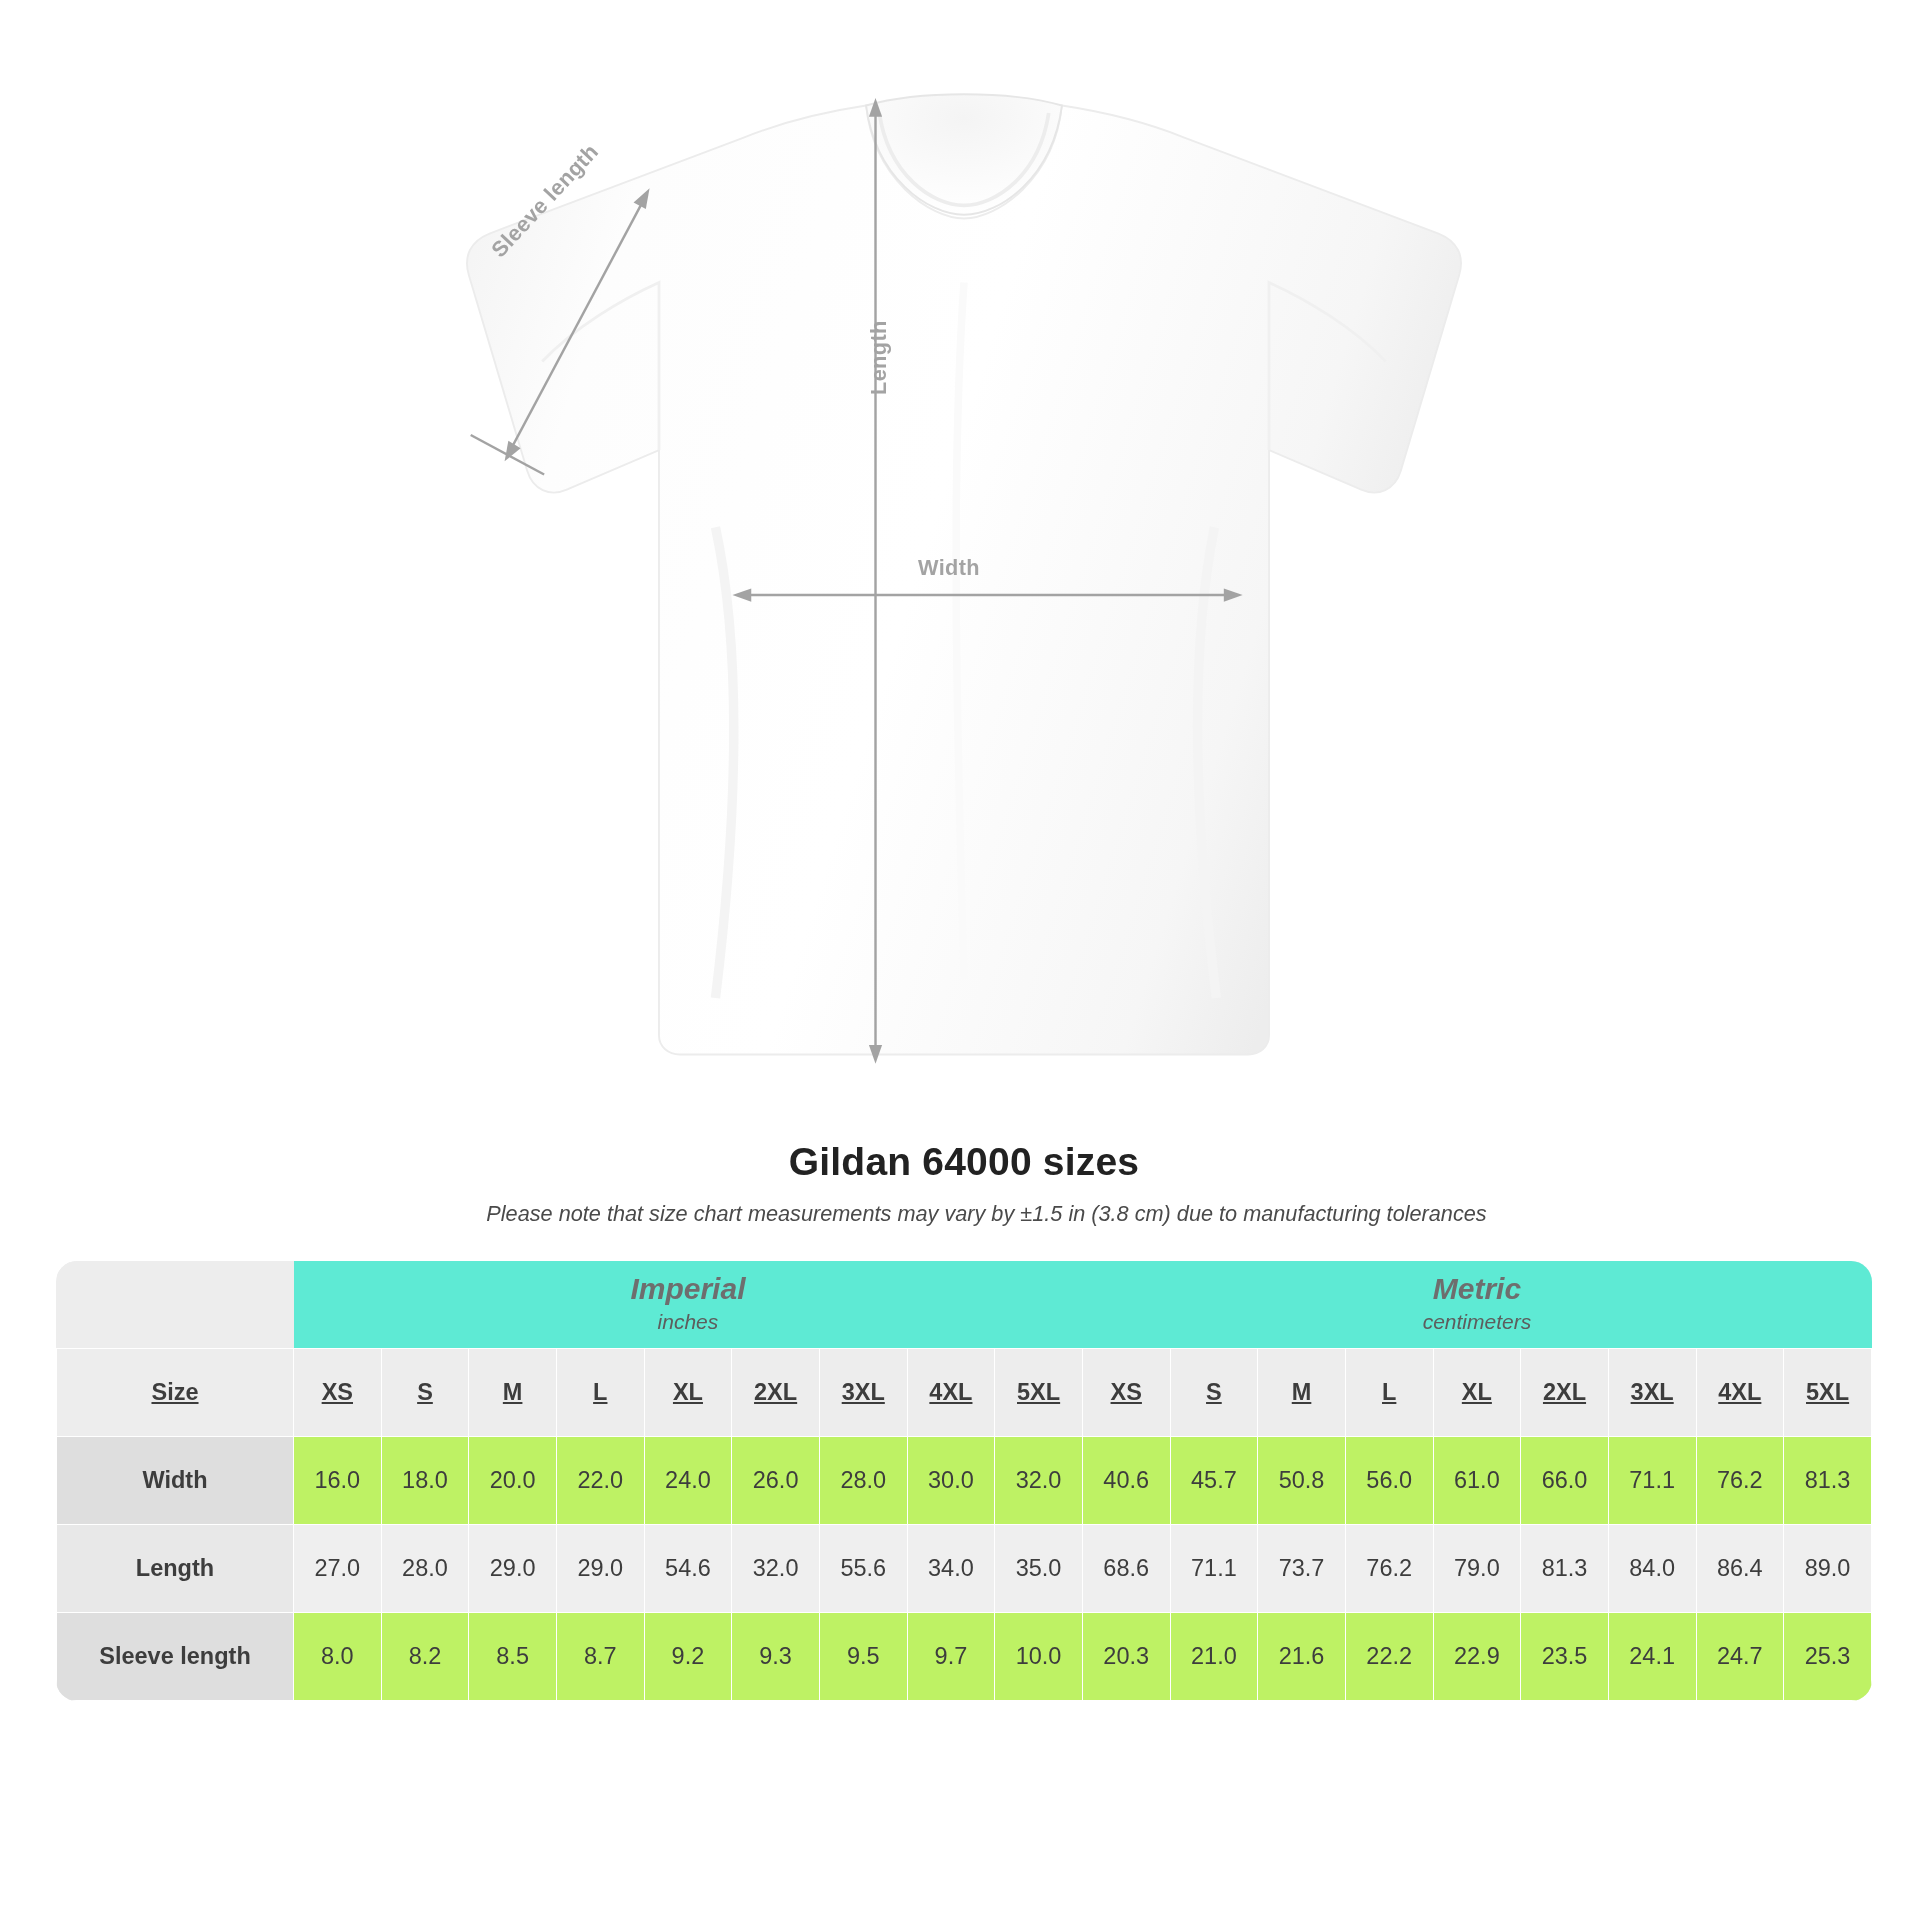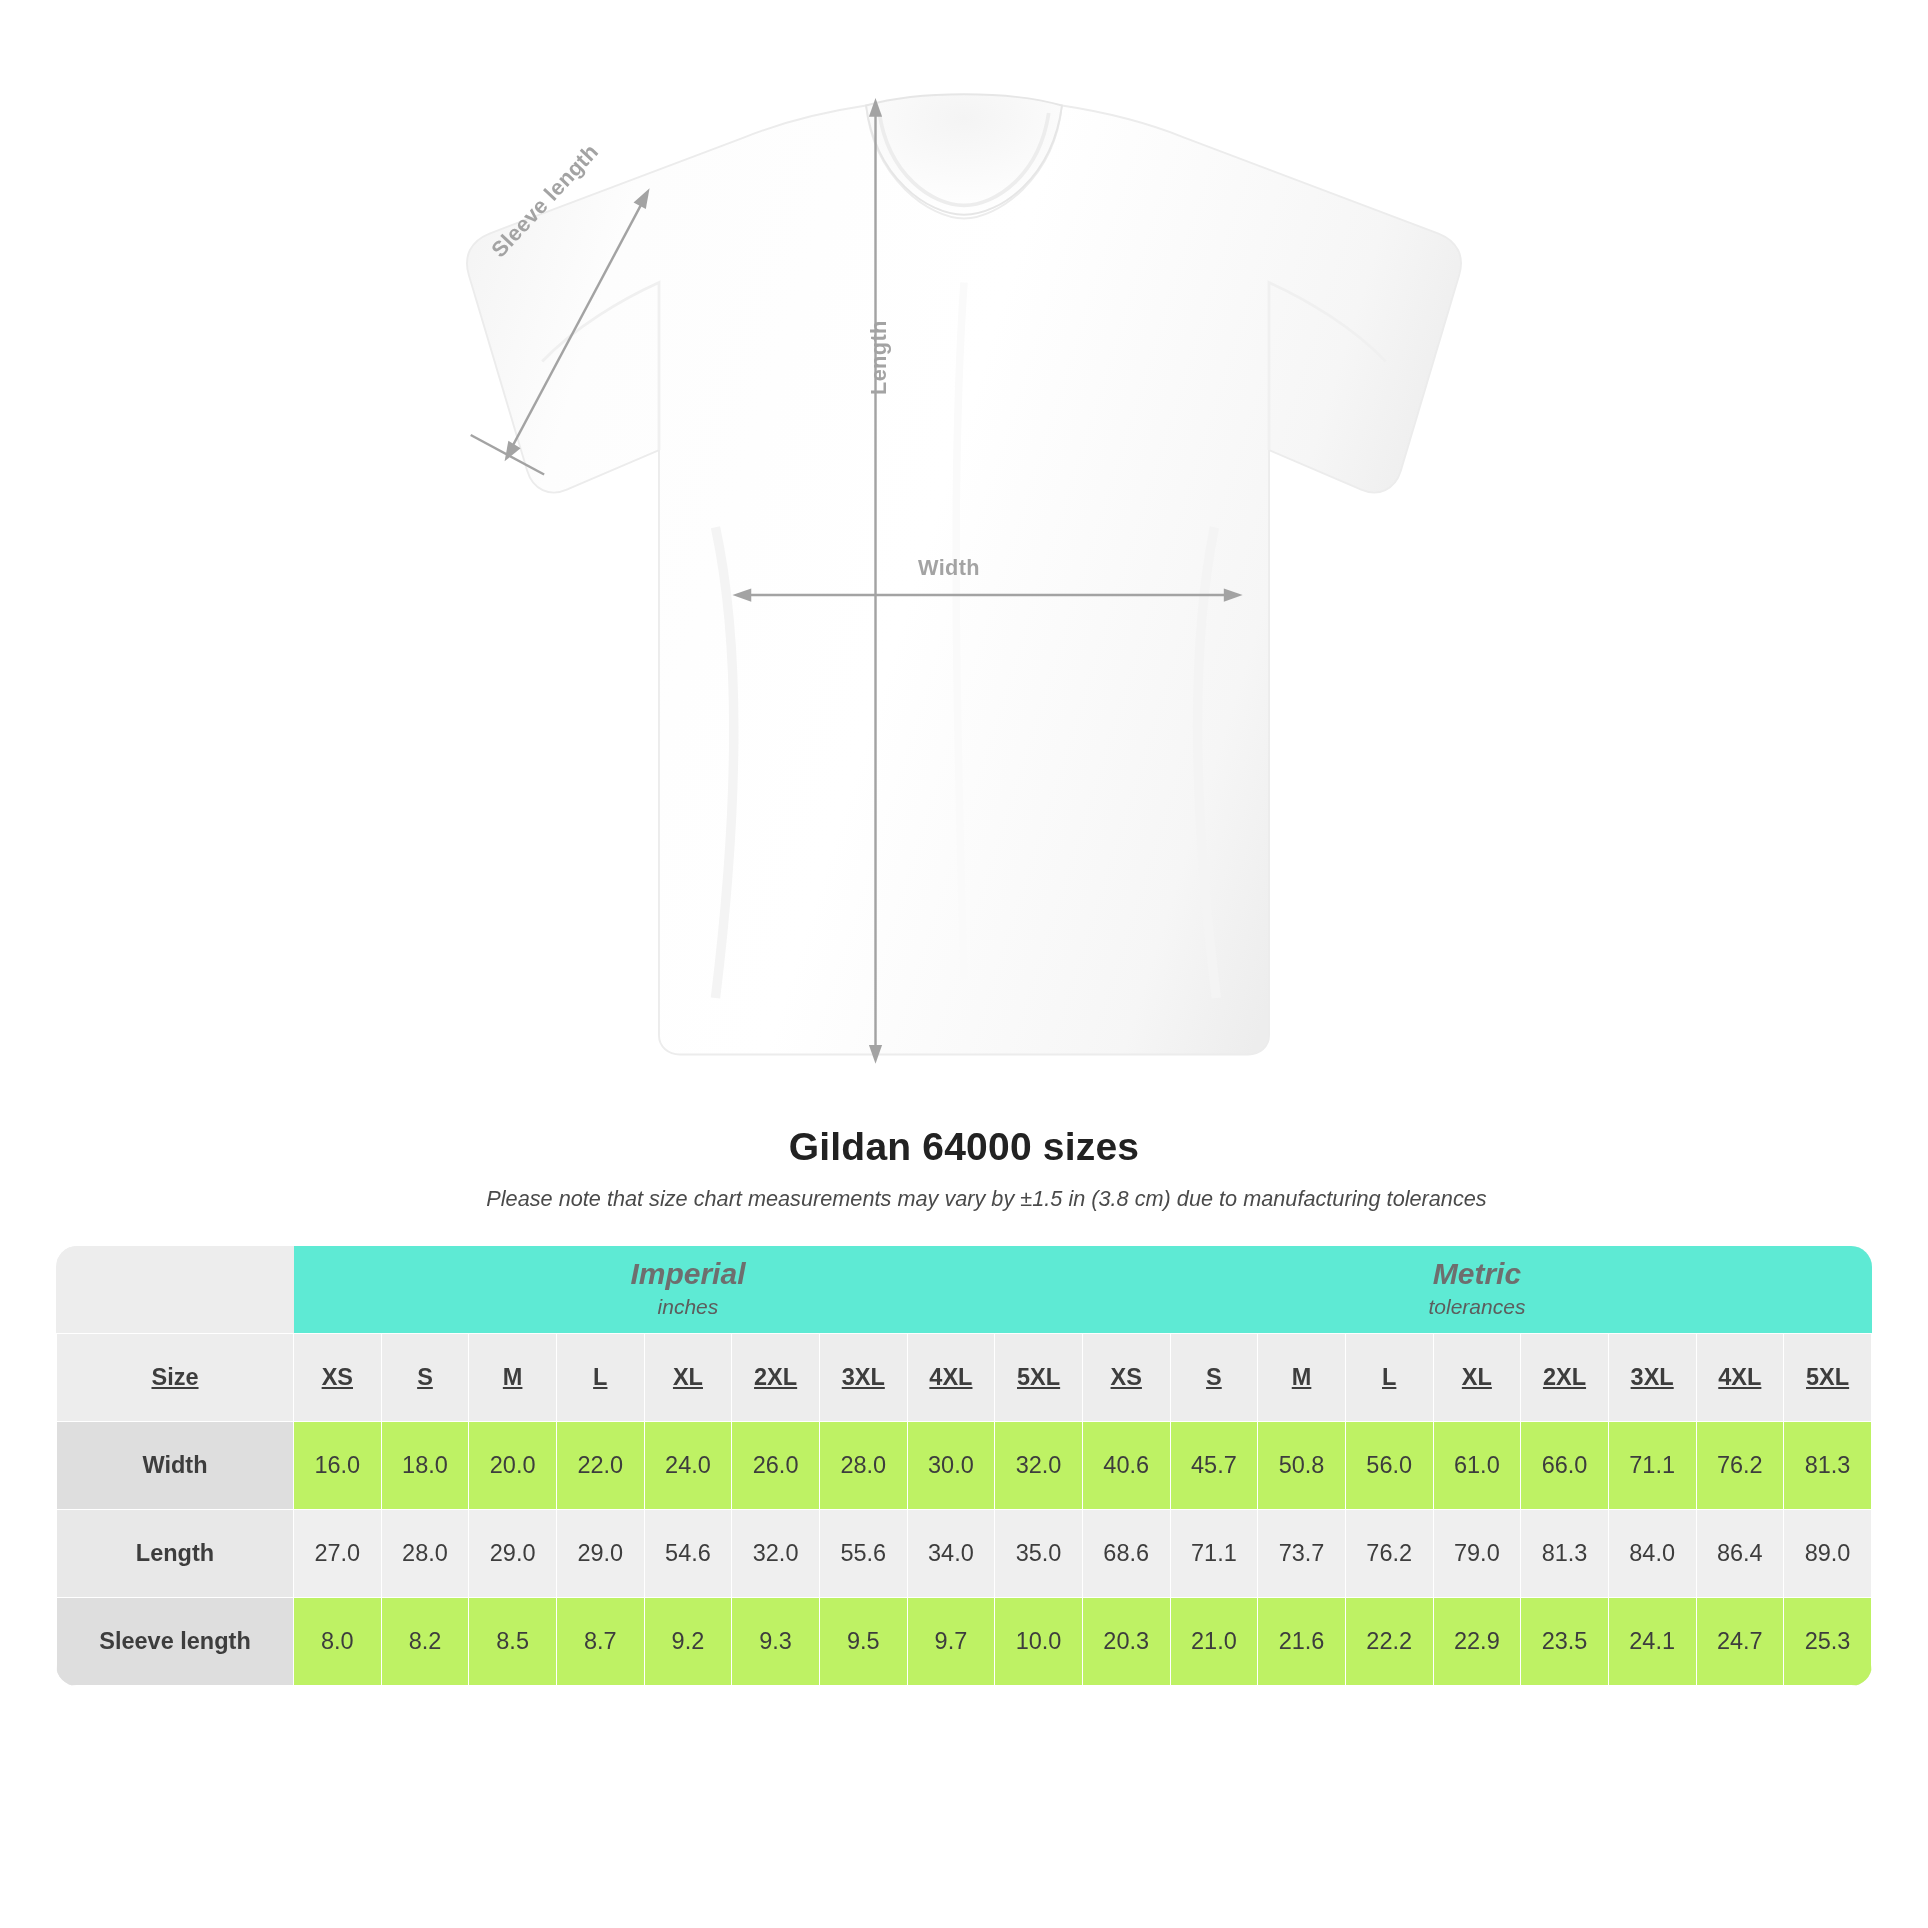--- a/index.html
+++ b/index.html
@@ -53,21 +53,21 @@
   .label-sleeve {
     left: 486px;
     top: 245px;
     transform: rotate(-47deg);
     transform-origin: left top;
   }
 
   
   .title-block {
     text-align: center;
-    margin-top: 14px;
+    margin-top: 29px;
   }
   .chart-title {
     font-size: 39px;
     font-weight: bold;
     color: #222222;
     letter-spacing: 0.2px;
   }
   .chart-note {
     margin-top: 17px;
     font-size: 21.7px;
@@ -242,21 +242,21 @@
       </colgroup>
       <tbody id="table-body">
         <tr>
           <td class="unit-head corner-cell"></td>
           <td class="unit-head" colspan="9">
             <div class="unit-name">Imperial</div>
             <div class="unit-sub">inches</div>
           </td>
           <td class="unit-head" colspan="9">
             <div class="unit-name">Metric</div>
-            <div class="unit-sub">tolerances</div>
+            <div class="unit-sub">centimeters</div>
           </td>
         </tr>
       <tr class="hdr-row">
             <td class="row-head">Size</td>
             <td>XS</td>
             <td>S</td>
             <td>M</td>
             <td>L</td>
             <td>XL</td>
             <td>2XL</td>

